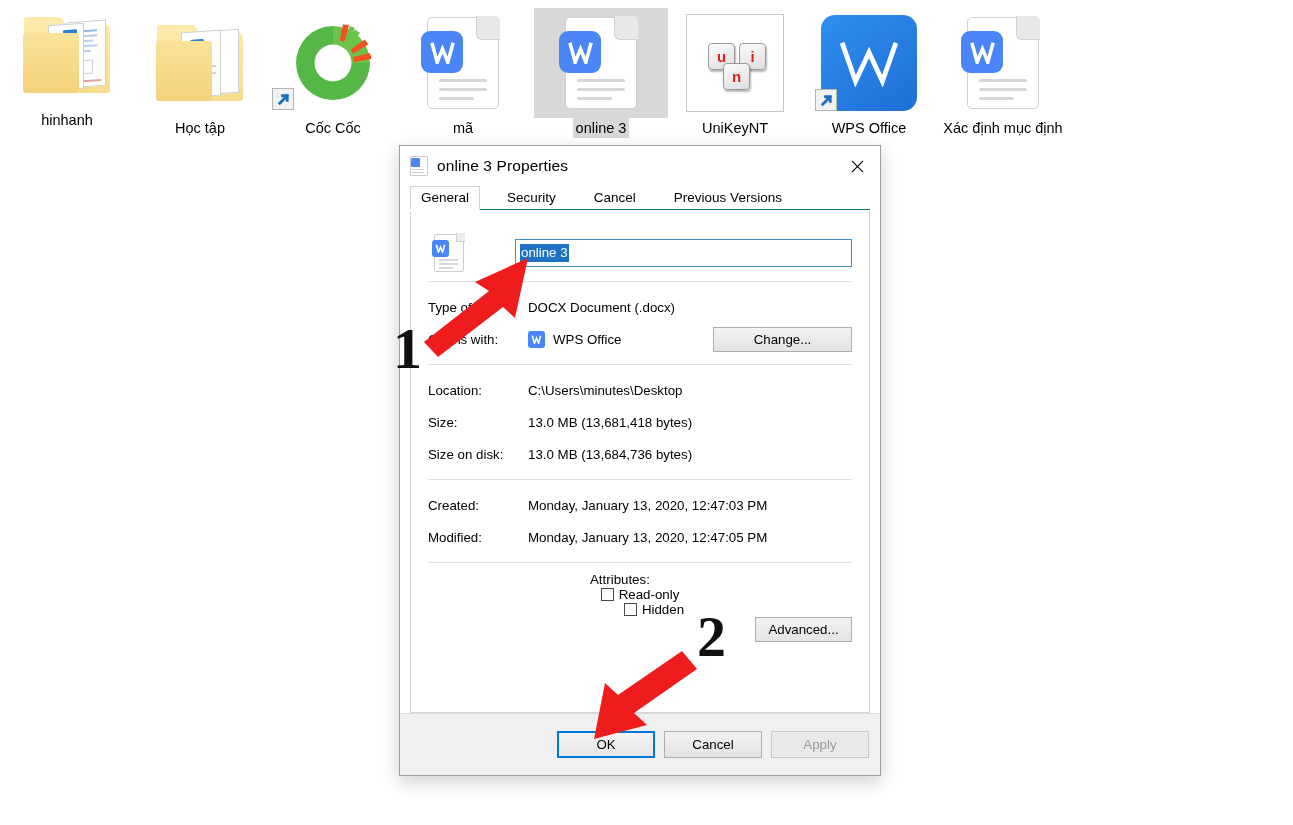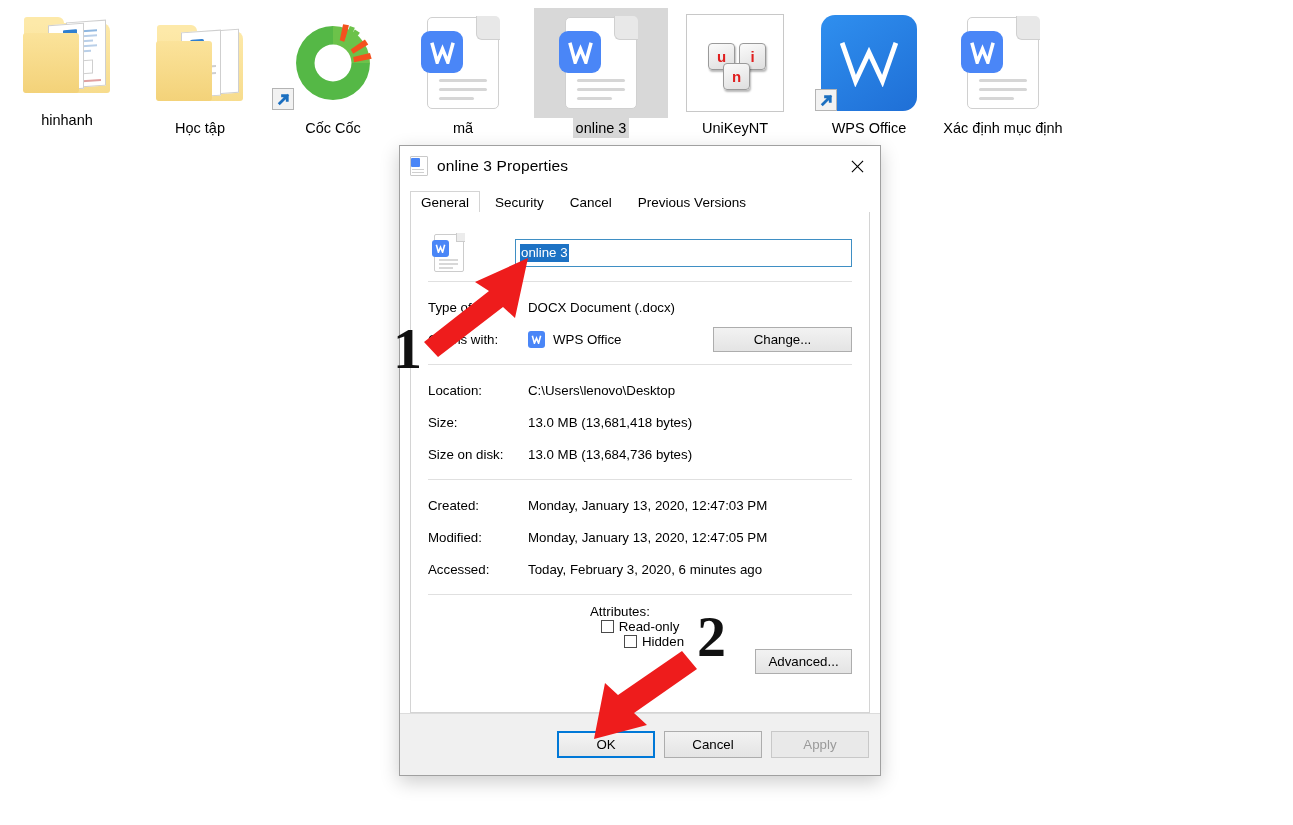--- a/index.html
+++ b/index.html
@@ -141,23 +141,23 @@
     font-size:15.5px; color:#000000; letter-spacing:0.1px;
   }
   #close-btn {
     position:absolute; right:0; top:0; width:46px; height:40px;
     display:flex; align-items:center; justify-content:center;
     cursor:pointer;
   }
   #close-btn svg { width:13px; height:13px; }
 
   #tabstrip {
-    position:relative; height:24px; margin: 9px 10px;
-    border-bottom:5px solid #0f766e;
-    display:flex; align-items:flex-end; gap:4px;
+    position:relative; height:24px; margin: 0 10px;
+    border-bottom:1px solid #0f766e;
+    display:flex; align-items:flex-end; gap:16px;
   }
   .tab {
     font-size:13.5px; color:#000;
     padding: 3px 10px 4px 10px;
     border:1px solid transparent;
     background: transparent;
     position:relative; top:1px;
     cursor:default;
     white-space:nowrap;
   }
@@ -461,44 +461,40 @@
             </svg>
         </span>
         <span class="val">WPS Office</span>
         <div class="btn" id="change-btn">Change...</div>
       </div>
 
       <hr class="hr">
 
       <div class="row">
         <span class="lbl">Location:</span>
-        <span class="val">C:\Users\lenovo\Desktop</span>
+        <span class="val">C:\Users\minutes\Desktop</span>
       </div>
       <div class="row">
         <span class="lbl">Size:</span>
         <span class="val">13.0 MB (13,681,418 bytes)</span>
       </div>
       <div class="row">
         <span class="lbl">Size on disk:</span>
         <span class="val">13.0 MB (13,684,736 bytes)</span>
       </div>
 
       <hr class="hr">
 
       <div class="row">
         <span class="lbl">Created:</span>
         <span class="val">Monday, January 13, 2020, 12:47:03 PM</span>
       </div>
       <div class="row">
         <span class="lbl">Modified:</span>
         <span class="val">Monday, January 13, 2020, 12:47:05 PM</span>
-      </div>
-      <div class="row">
-        <span class="lbl">Accessed:</span>
-        <span class="val">Today, February 3, 2020, 6 minutes ago</span>
       </div>
 
       <hr class="hr">
 
       <div class="row" style="margin-top:4px;flex-direction:column;">
         <span class="lbl">Attributes:</span>
         <label class="chk">
           <span class="chkbox"></span>
           <span>Read-only</span>
         </label>

